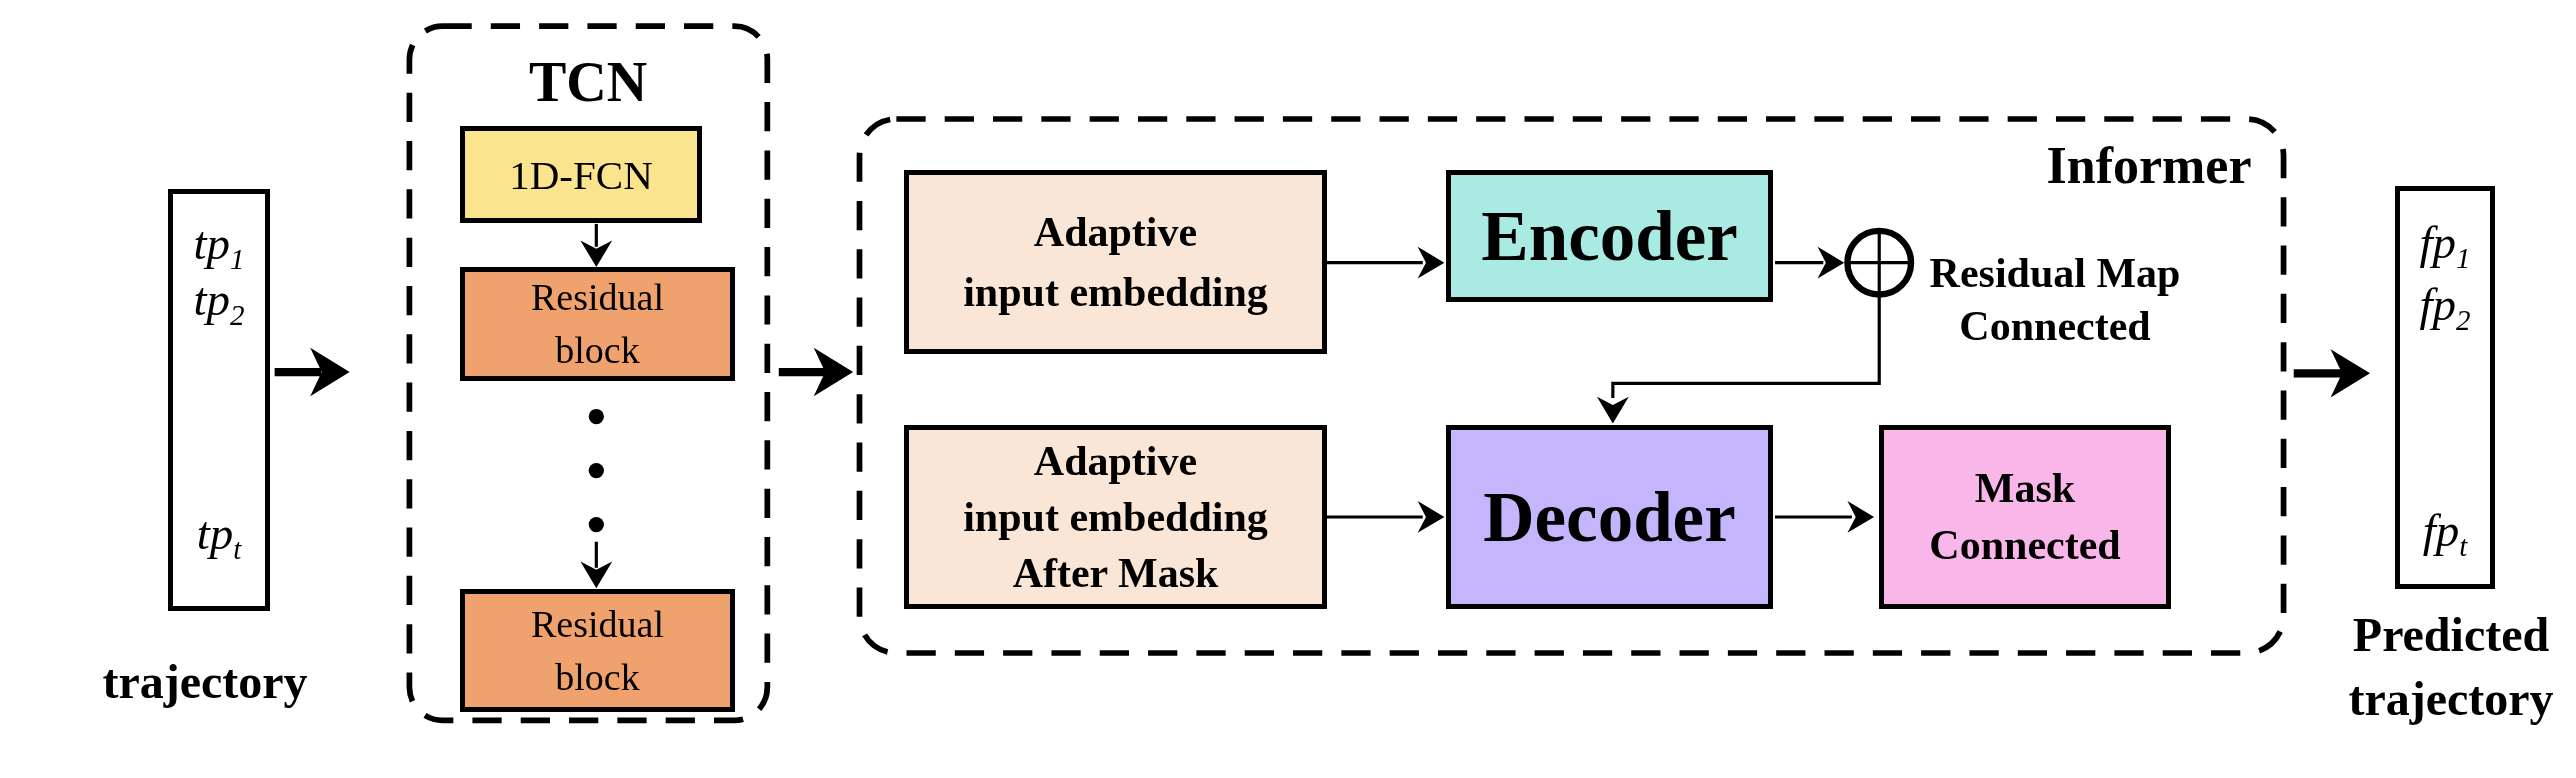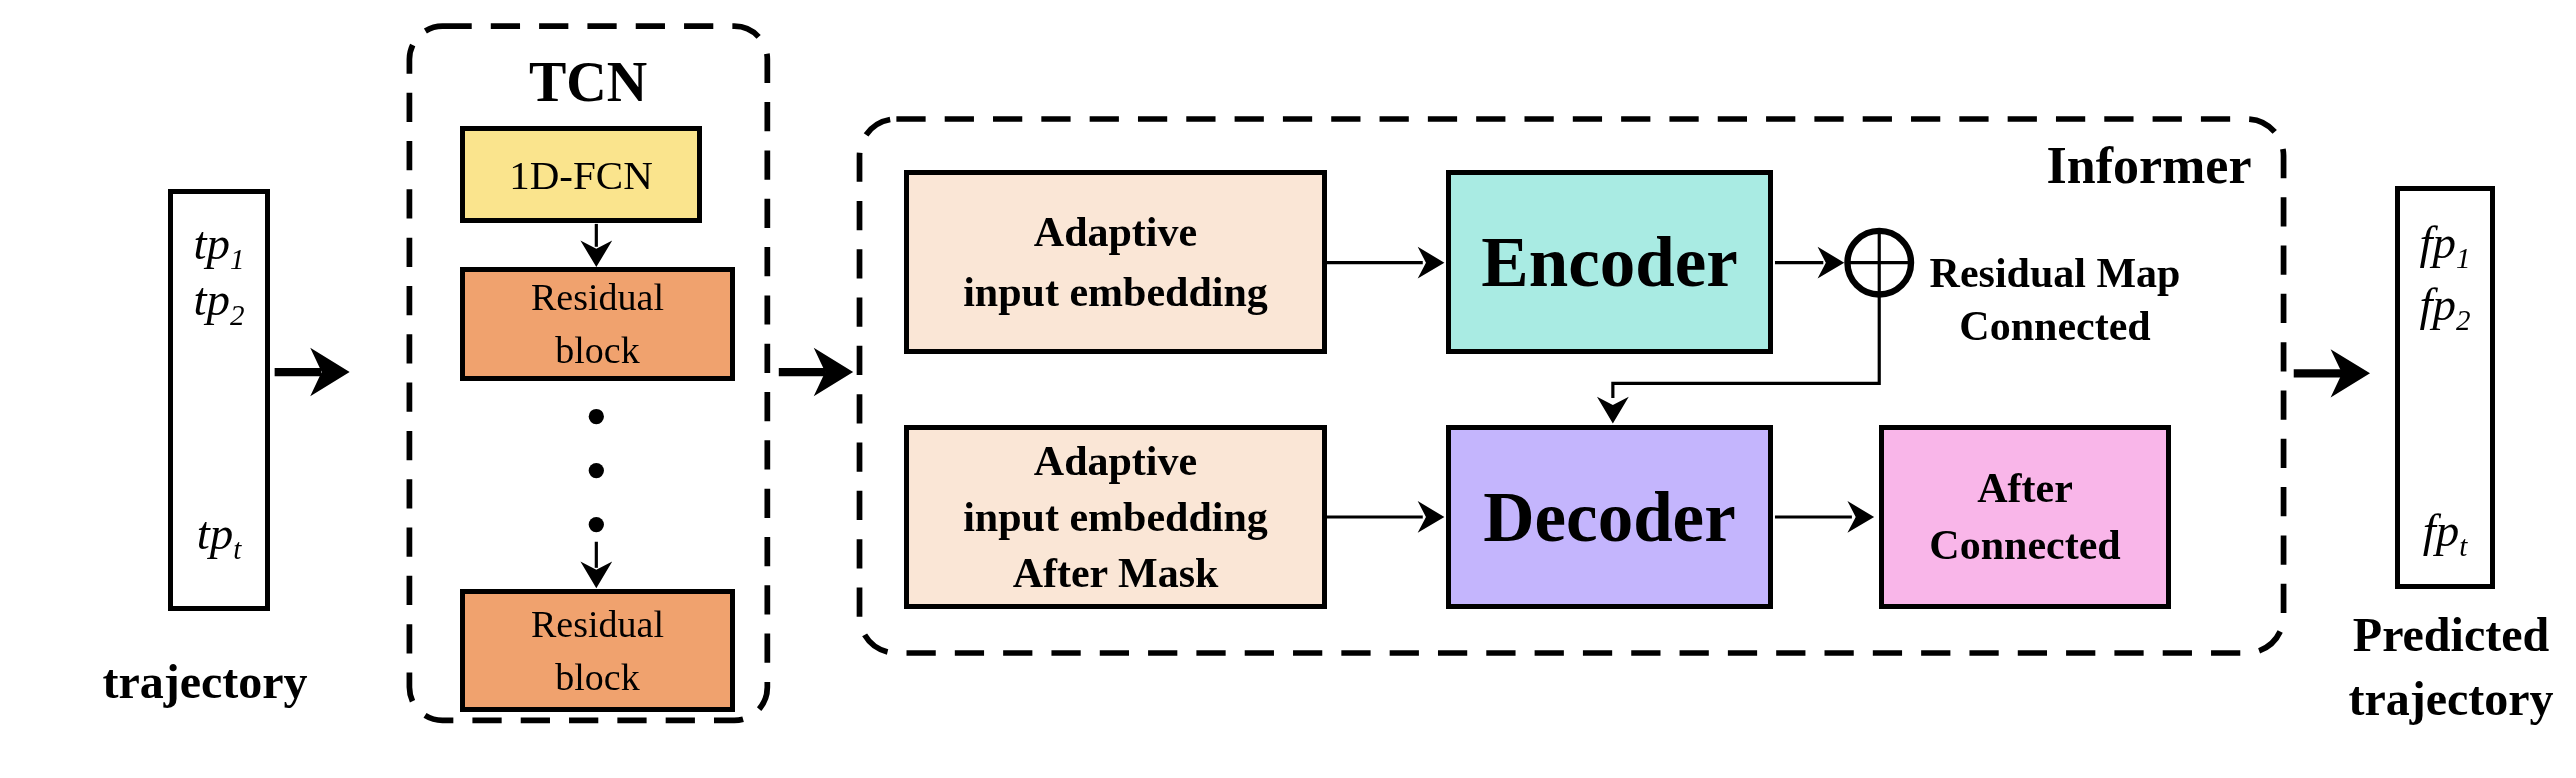--- a/index.html
+++ b/index.html
@@ -36,21 +36,21 @@
   .res-box{left:460px;width:275px;font-size:38px;line-height:53px;}
   .res1{top:267px;height:114px;}
   .res2{top:589px;height:123px;}
 
   
   .informer-title{left:2149px;top:136px;font-size:52px;font-weight:700;white-space:nowrap;}
   .adaptive{left:904px;width:423px;font-weight:700;font-size:42px;line-height:60px;background:#fff;}
   .adaptive1{top:170px;height:184px;}
   .adaptive2{top:425px;height:184px;line-height:56px;}
   .enc-dec{left:1446px;width:327px;font-weight:700;font-size:71px;}
-  .encoder{top:170px;height:184px;}
+  .encoder{top:170px;height:132px;}
   .decoder{top:425px;height:184px;}
   .fully{left:1879px;top:425px;width:292px;height:184px;font-weight:700;font-size:42px;line-height:57px;}
   .feature-label{left:2055px;top:247px;font-weight:700;font-size:42px;line-height:53px;text-align:center;white-space:nowrap;}
 
   
   .fp-box{left:2395px;top:186px;width:100px;height:403px;background:#fff;}
 </style>
 </head>
 <body>
 
@@ -171,21 +171,21 @@
   </div>
 
   <div class="box enc-dec encoder" style="background: rgb(169, 235, 227);">
     <div>Encoder</div>
   </div>
   <div class="box enc-dec decoder" style="background: #c4b5fd;">
     <div>Decoder</div>
   </div>
 
   <div class="box fully" style="background: rgb(249, 182, 233);">
-    <div>After</div>
+    <div>Mask</div>
     <div>Connected</div>
   </div>
 
   <div class="abs feature-label center-x">
     <div>Residual Map</div>
     <div>Connected</div>
   </div>
 
   <div class="box fp-box"></div>
   <div class="seq-item center-xy abs" style="left:2445px;top:242px;"><span>fp</span><sub>1</sub></div>

